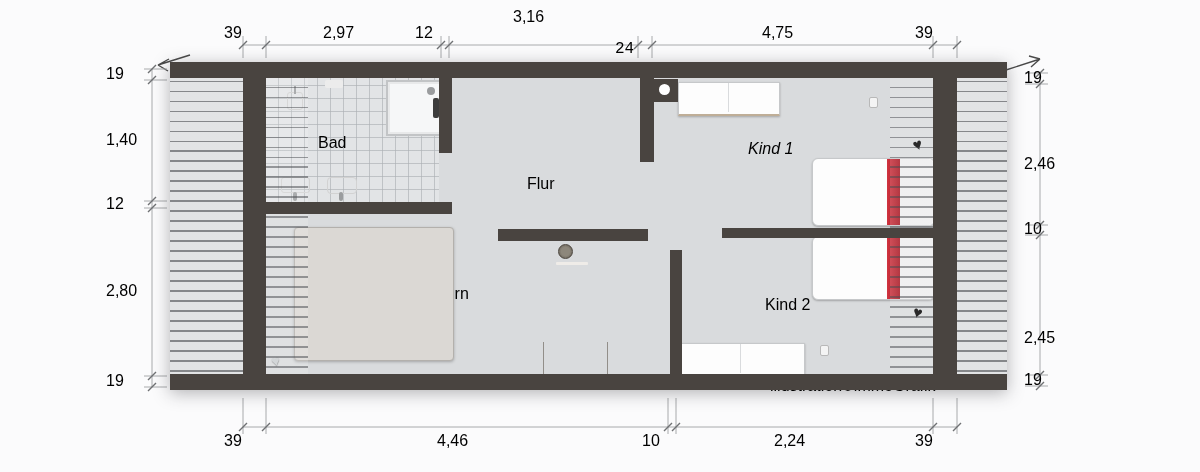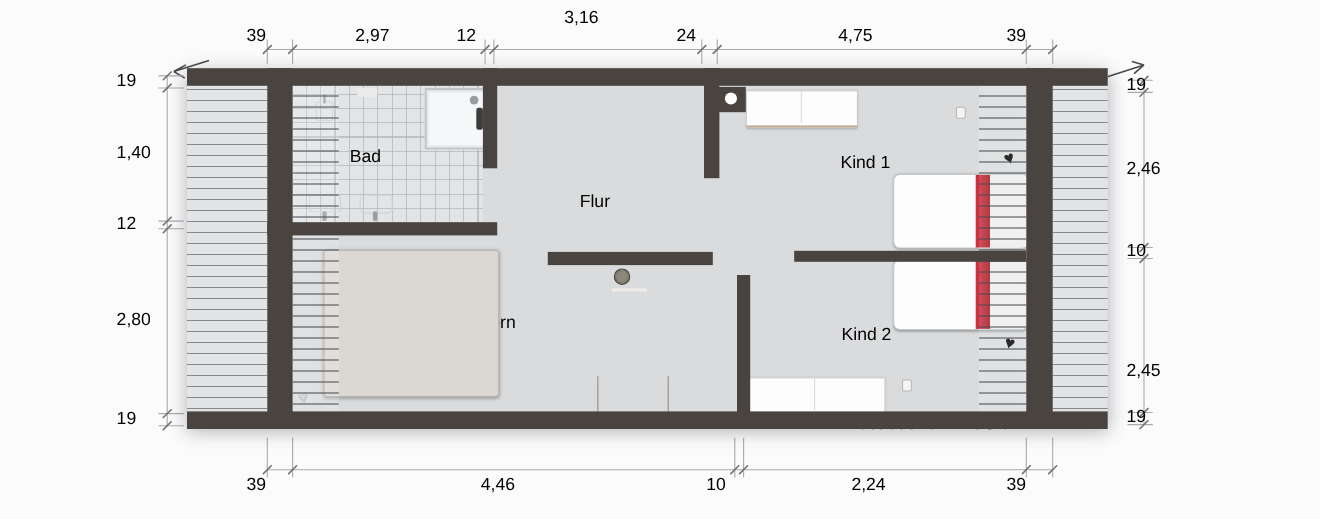--- a/index.html
+++ b/index.html
@@ -188,49 +188,49 @@
       <path d="M239,431 L247,423 M262,431 L270,423 M664,431 L672,423 M672,431 L680,423 M929,431 L937,423 M953,431 L961,423"></path>
       <path d="M148,73 L156,65 M148,84 L156,76 M148,205 L156,197 M148,212 L156,204 M148,380 L156,372 M148,391 L156,383"></path>
       <path d="M1036,77 L1044,69 M1036,88 L1044,80 M1036,229 L1044,221 M1036,239 L1044,231 M1036,379 L1044,371 M1036,390 L1044,382"></path>
     </g>
   </svg>
 
   
   <span class="abs room-label" style="left:318px;top:134px;">Bad</span>
   <span class="abs room-label" style="left:527px;top:175px;">Flur</span>
   <span class="abs room-label" style="left:427px;top:285px;">Eltern</span>
-  <span class="abs room-label" style="left:764px;top:140px;">Kind 1</span>
+  <span class="abs room-label" style="left:748px;top:140px;font-style:italic;">Kind 1</span>
   <span class="abs room-label" style="left:765px;top:296px;">Kind 2</span>
 
   
   <span class="abs dim" style="left:224px;top:24px;">39</span>
   <span class="abs dim" style="left:323px;top:24px;">2,97</span>
   <span class="abs dim" style="left:415px;top:24px;">12</span>
   <span class="abs dim" style="left:513px;top:8px;text-align:right;">3,16</span>
-  <span class="abs dim" style="left:615px;top:24px;">24</span>
+  <span class="abs dim" style="left:615px;top:40px;font-family:Liberation Mono, monospace;">24</span>
   <span class="abs dim" style="left:762px;top:24px;">4,75</span>
   <span class="abs dim" style="left:915px;top:24px;">39</span>
 
   
   <span class="abs dim" style="left:224px;top:432px;">39</span>
   <span class="abs dim" style="left:437px;top:432px;">4,46</span>
   <span class="abs dim" style="left:642px;top:432px;">10</span>
   <span class="abs dim" style="left:774px;top:432px;">2,24</span>
   <span class="abs dim" style="left:915px;top:432px;">39</span>
 
   
   <span class="abs dim v" style="left:106px;top:65px;">19</span>
   <span class="abs dim v" style="left:106px;top:131px;">1,40</span>
   <span class="abs dim v" style="left:106px;top:195px;">12</span>
   <span class="abs dim v" style="left:106px;top:282px;">2,80</span>
   <span class="abs dim v" style="left:106px;top:372px;">19</span>
 
   
   <span class="abs dim v" style="left:1024px;top:69px;">19</span>
-  <span class="abs dim v" style="left:1024px;top:145px;">2,46</span>
+  <span class="abs dim v" style="left:1024px;top:155px;">2,46</span>
   <span class="abs dim v" style="left:1024px;top:220px;">10</span>
   <span class="abs dim v" style="left:1024px;top:295px;margin-top:34px;">2,45</span>
   <span class="abs dim v" style="left:1024px;top:371px;">19</span>
 
   
   <span class="abs wm" style="left:770px;top:377px;width:163px;">illustration©immoGrafik</span>
 
 </div>
 
 </body></html>

